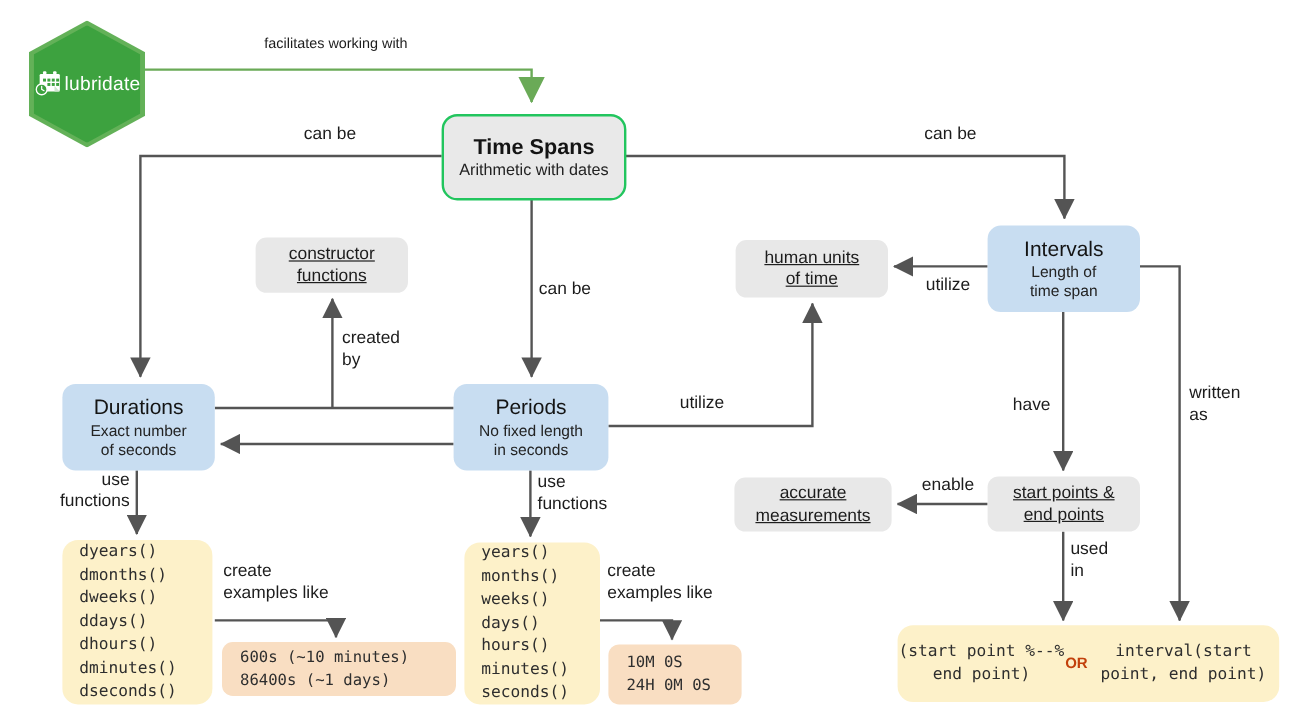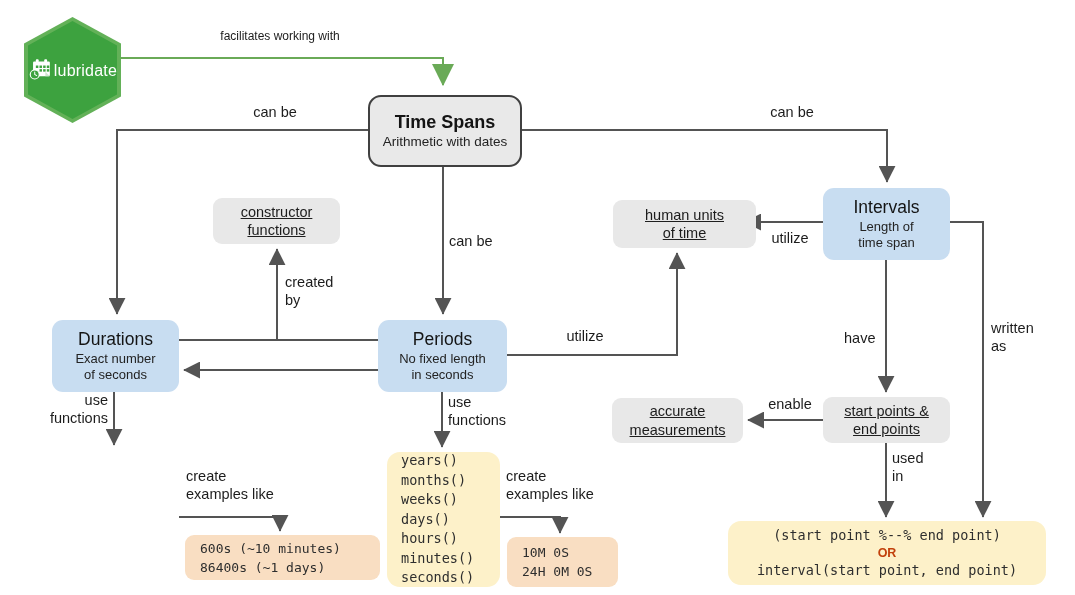--- a/index.html
+++ b/index.html
@@ -15,35 +15,35 @@
   .elabel.right{text-align:right;}
 
   
   .node{position:absolute;border-radius:11px;display:flex;flex-direction:column;
         align-items:center;justify-content:center;text-align:center;}
   .node .ttl{font-size:17.5px;line-height:1.15;color:#141414;}
   .node .sub{font-size:13px;line-height:1.2;color:#232323;white-space:pre-line;margin-top:2px;}
   .blue{background:#c8ddf1;}
   .gray{background:#e8e8e8;text-decoration:underline;}
   .graylbl{font-size:14.5px;line-height:1.25;color:#1c1c1c;white-space:pre-line;}
-  .timespans{border:2px solid #404040;background:#e9e9e9;border-radius:13px;text-align:right;}
+  .timespans{border:2px solid #22c55e;background:#e9e9e9;border-radius:13px;text-align:right;}
   .timespans .ttl{font-weight:bold;font-size:18px;}
   .timespans .sub{font-size:13.5px;}
 
   
   .codebox{position:absolute;background:#fdf1c9;border-radius:13px;
            font-family:"DejaVu Sans Mono",monospace;font-size:13.5px;color:#2e2e2e;
            white-space:pre;display:flex;align-items:center;}
   .codebox .inner{padding-left:14px;line-height:19.5px;}
   .examplebox{position:absolute;background:#f9dec2;border-radius:9px;
            font-family:"DejaVu Sans Mono",monospace;font-size:13px;color:#2e2e2e;
            white-space:pre;display:flex;align-items:center;}
   .examplebox .inner{padding-left:15px;line-height:19px;}
   .intervalbox{position:absolute;background:#fdf1c9;border-radius:13px;text-align:center;
-           display:flex;flex-direction:column;align-items:center;justify-content:center;}
+           display:flex;flex-direction:row;align-items:center;justify-content:center;margin-left:20px;}
   .intervalbox .code{font-family:"DejaVu Sans Mono",monospace;font-size:13.5px;color:#2e2e2e;line-height:1.4;}
   .intervalbox .or{font-size:12.5px;font-weight:bold;color:#c2410c;line-height:1.3;}
 
   
   .hex{position:absolute;left:24px;top:17px;width:97px;height:106px;}
   .hex .outer,.hex .inner-hex{
     position:absolute;clip-path:polygon(50% 0%,100% 25%,100% 75%,50% 100%,0% 75%,0% 25%);}
   .hex .outer{left:0;top:0;width:97px;height:106px;background:#63b158;}
   .hex .inner-hex{left:4px;top:4px;width:89px;height:98px;background:#3da23f;
     display:flex;flex-direction:row;align-items:center;justify-content:center;}
@@ -129,35 +129,44 @@
     <div class="sub">No fixed length
 in seconds</div>
   </div>
 
   <div class="node blue" style="left:823px;top:188px;width:127px;height:72px;">
     <div class="ttl">Intervals</div>
     <div class="sub">Length of
 time span</div>
   </div>
 
-  <div class="node gray" style="left:613px;top:200px;width:143px;height:48px;border-radius:9px;">
+  <div class="node gray" style="left:613px;top:200px;width:127px;height:48px;border-radius:9px;">
     <div class="graylbl">human units
 of time</div>
   </div>
 
   <div class="node gray" style="left:612px;top:398px;width:131px;height:45px;border-radius:9px;">
     <div class="graylbl">accurate
 measurements</div>
   </div>
 
   <div class="node gray" style="left:823px;top:397px;width:127px;height:46px;border-radius:9px;">
     <div class="graylbl">start points &amp;
 end points</div>
   </div>
 
+  <div class="codebox" style="left:52px;top:450px;width:125px;height:137px;">
+    <div class="inner">dyears()
+dmonths()
+dweeks()
+ddays()
+dhours()
+dminutes()
+dseconds()</div>
+  </div>
 
   <div class="codebox" style="left:387px;top:452px;width:113px;height:135px;">
     <div class="inner">years()
 months()
 weeks()
 days()
 hours()
 minutes()
 seconds()</div>
   </div>

